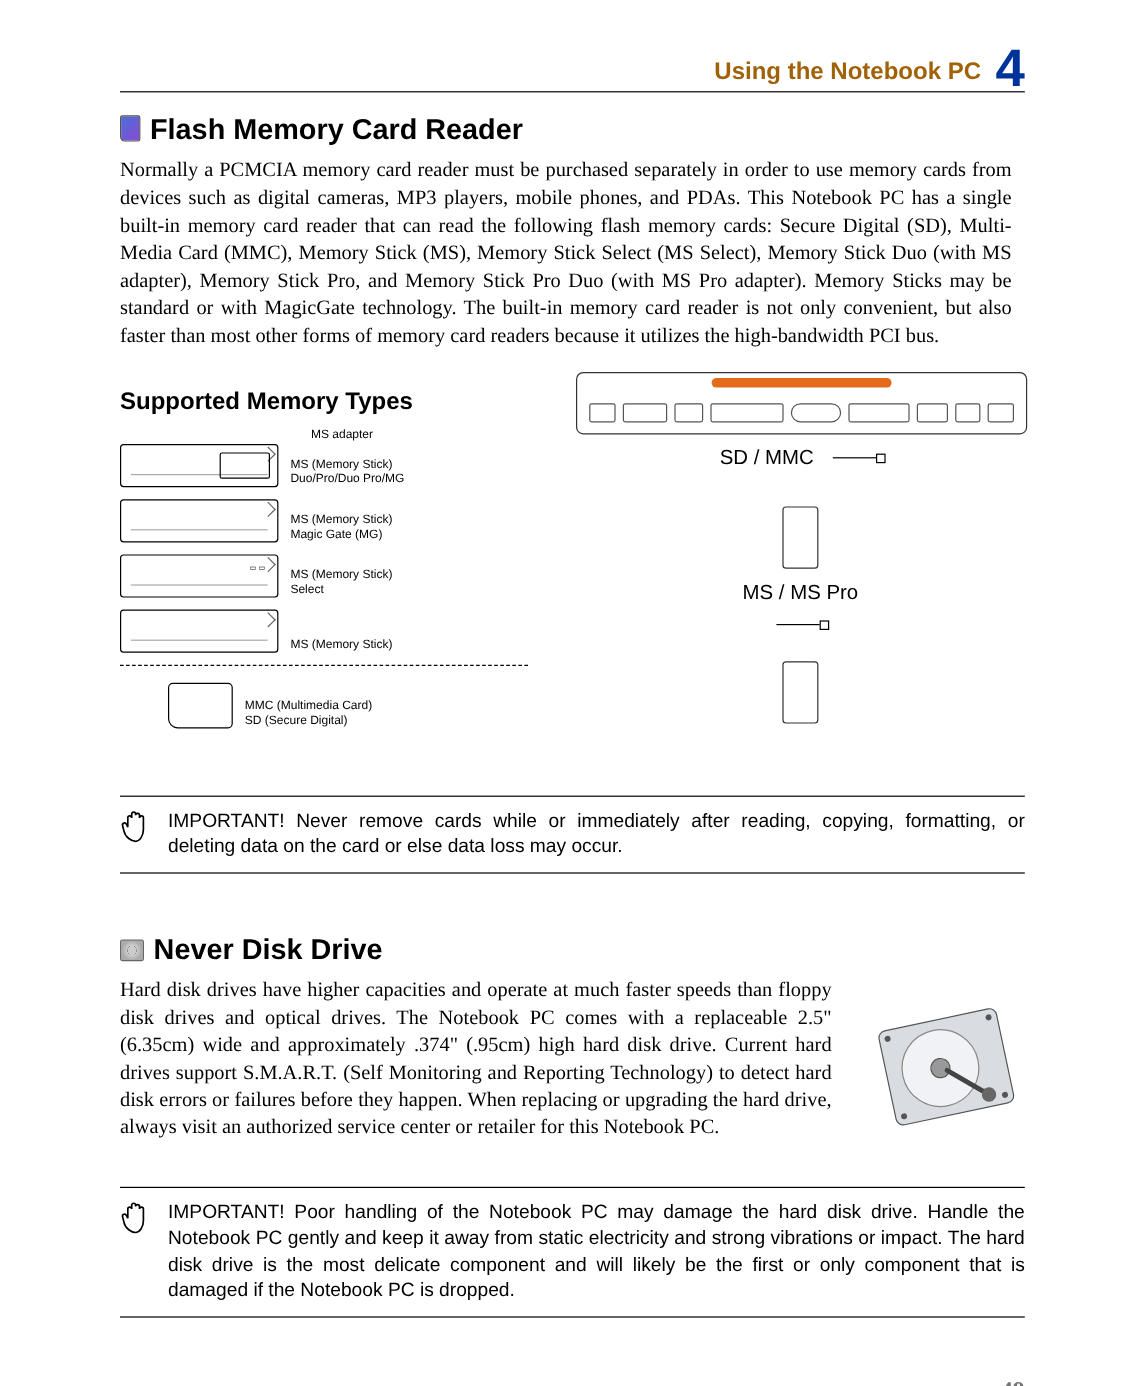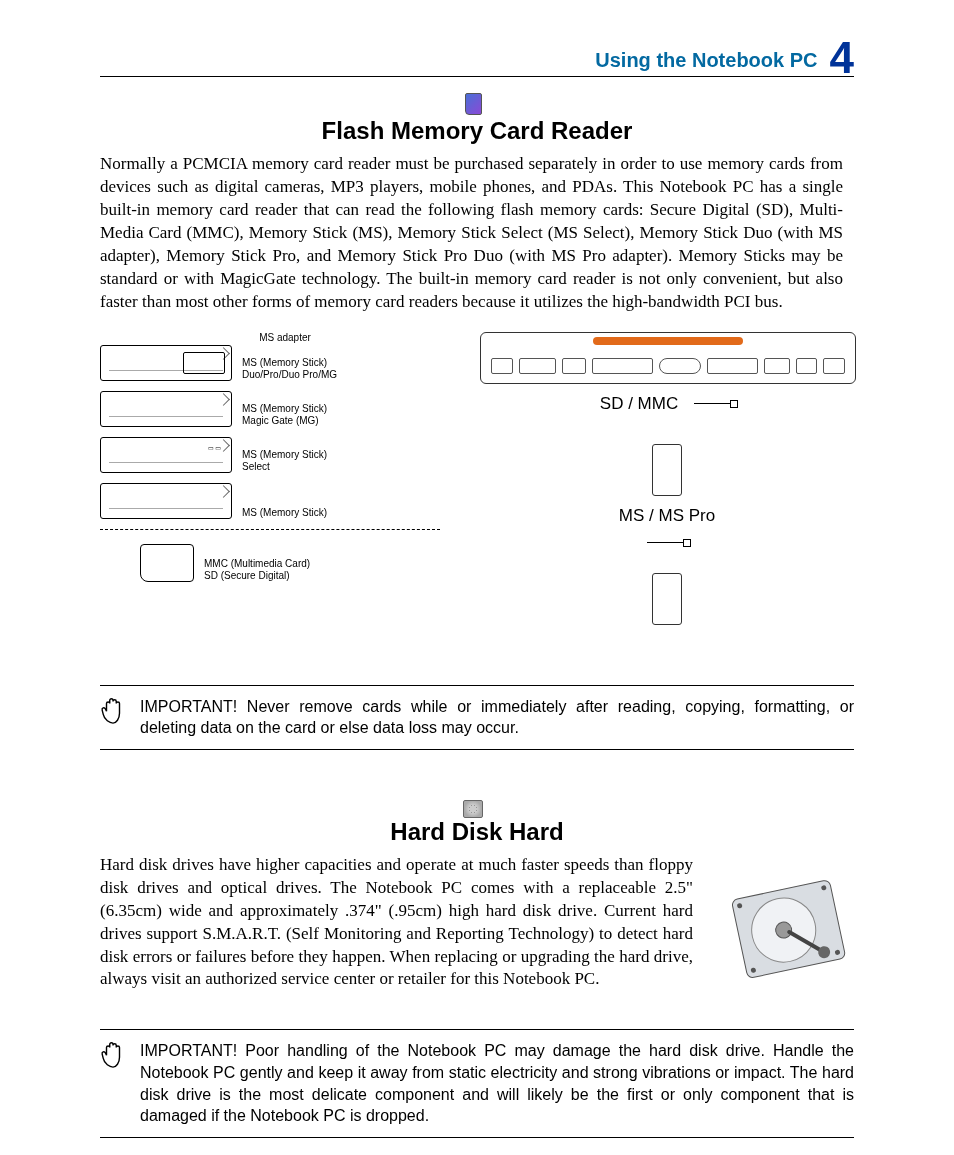--- a/index.html
+++ b/index.html
@@ -19,38 +19,37 @@
     display: flex;
     align-items: baseline;
     justify-content: flex-end;
     border-bottom: 1.5px solid #000;
     padding-bottom: 2px;
     margin-bottom: 18px;
   }
   .header-title {
     font-family: Arial, Helvetica, sans-serif;
     font-weight: bold;
-    color: #0369a1;
+    color: #a16207;
     font-size: 20px;
     margin-right: 12px;
   }
   .header-num {
     font-family: Arial, Helvetica, sans-serif;
     font-weight: bold;
     color: #003399;
     font-size: 44px;
     line-height: 1;
     position: relative;
     top: 6px;
   }
   .section-head {
     display: flex;
     align-items: center;
     margin-bottom: 8px;
-    flex-direction: column;
   }
   .sd-icon {
     width: 15px;
     height: 20px;
     background: linear-gradient(135deg,#4a6fd6,#8a4ad6);
     border: 1px solid #555;
     border-radius: 2px 2px 2px 4px;
     margin-right: 8px;
     position: relative;
     top: -2px;
@@ -209,20 +208,21 @@
   </div>
 
   <div class="section-head">
     <span class="sd-icon"></span>
     <h2 class="section-title">Flash Memory Card Reader</h2>
   </div>
   <p class="body-text">Normally a PCMCIA memory card reader must be purchased separately in order to use memory cards from devices such as digital cameras, MP3 players, mobile phones, and PDAs. This Notebook PC has a single built-in memory card reader that can read the following flash memory cards: Secure Digital (SD), Multi-Media Card (MMC), Memory Stick (MS), Memory Stick Select (MS Select), Memory Stick Duo (with MS adapter), Memory Stick Pro, and Memory Stick Pro Duo (with MS Pro adapter). Memory Sticks may be standard or with MagicGate technology. The built-in memory card reader is not only convenient, but also faster than most other forms of memory card readers because it utilizes the high-bandwidth PCI bus.</p>
 
   <div class="two-col">
     <div>
+      <h3 class="subhead">Supported Memory Types</h3>
       <div class="memcards">
         <div class="adapter-label">MS adapter</div>
 
         <div class="mcrow">
           <div style="position:relative;">
             <div class="card big">
                 <div class="card-slot-deco"></div>
               <div style="position:absolute;right:6px;top:6px;width:40px;height:20px;border:1px solid #000;border-radius:2px;"></div>
             </div>
           </div>
@@ -296,21 +296,21 @@
     <span class="hand-icon">
       <svg viewBox="0 0 24 30">
           <path fill="none" stroke="#000" stroke-width="1.3" d="M6 14 V7 a1.5 1.5 0 0 1 3 0 V4 a1.5 1.5 0 0 1 3 0 V5 a1.5 1.5 0 0 1 3 0 V7 a1.5 1.5 0 0 1 3 0 v9 c0 5 -3 9 -6 9 s-8 -3 -9 -8 l-1 -4 c-.5 -2 2 -3 3 -1 z"></path>
         </svg>
     </span>
     <div class="callout-text">IMPORTANT!  Never remove cards while or immediately after reading, copying, formatting, or deleting data on the card or else data loss may occur.</div>
   </div>
 
   <div class="section-head">
     <span class="hdd-head-icon"></span>
-    <h2 class="section-title">Hard Disk Hard</h2>
+    <h2 class="section-title">Never Disk Drive</h2>
   </div>
   <div class="hdd-block">
     <p class="body-text" style="flex:1;">Hard disk drives have higher capacities and operate at much faster speeds than floppy disk drives and optical drives. The Notebook PC comes with a replaceable 2.5" (6.35cm) wide and approximately .374" (.95cm) high hard disk drive. Current hard drives support S.M.A.R.T. (Self Monitoring and Reporting Technology) to detect hard disk errors or failures before they happen. When replacing or upgrading the hard drive, always visit an authorized service center or retailer for this Notebook PC.</p>
     <div class="hdd-img">
       <svg viewBox="0 0 130 115">
         <g transform="rotate(-12 65 57)">
           <rect x="15" y="15" width="100" height="80" rx="6" fill="#d9dde2" stroke="#555"></rect>
           <circle cx="60" cy="55" r="32" fill="#f0f2f5" stroke="#888"></circle>
           <circle cx="60" cy="55" r="8" fill="#999" stroke="#555"></circle>
           <path d="M95 85 L65 58" stroke="#444" stroke-width="4" stroke-linecap="round"></path>

